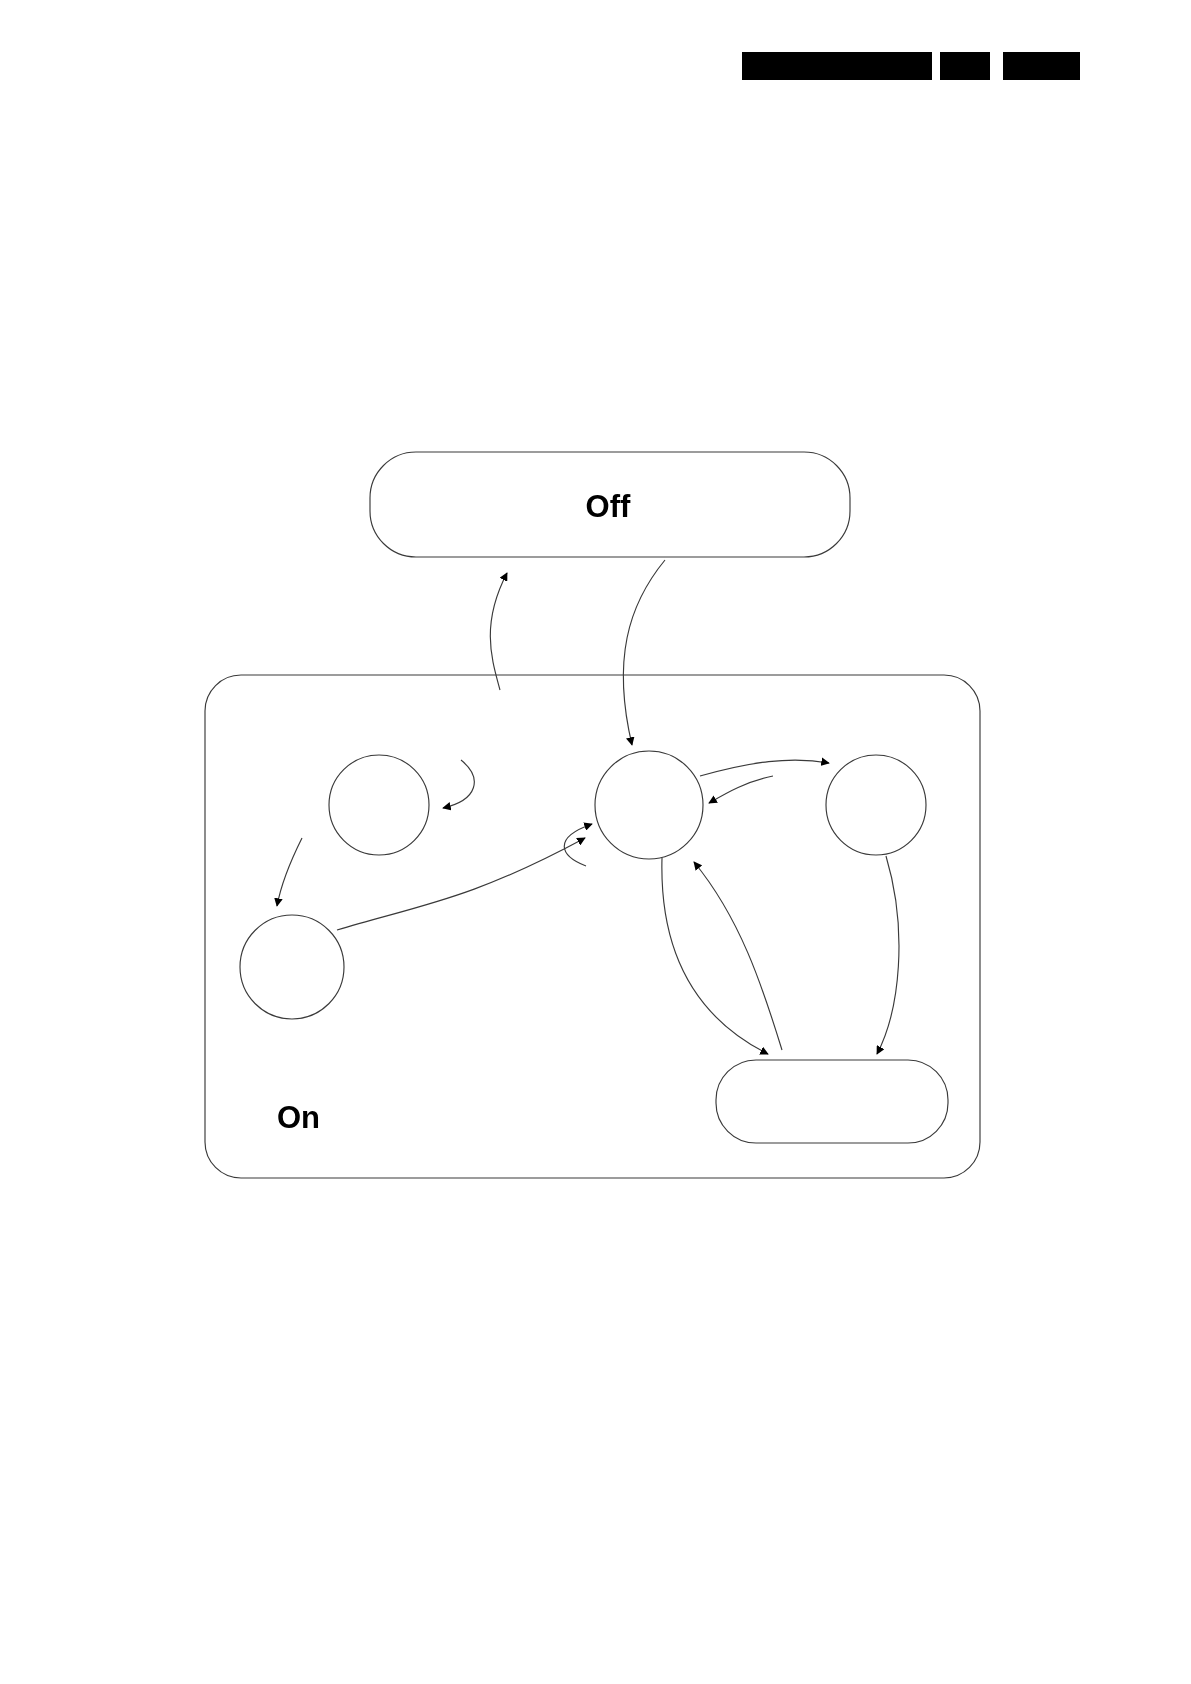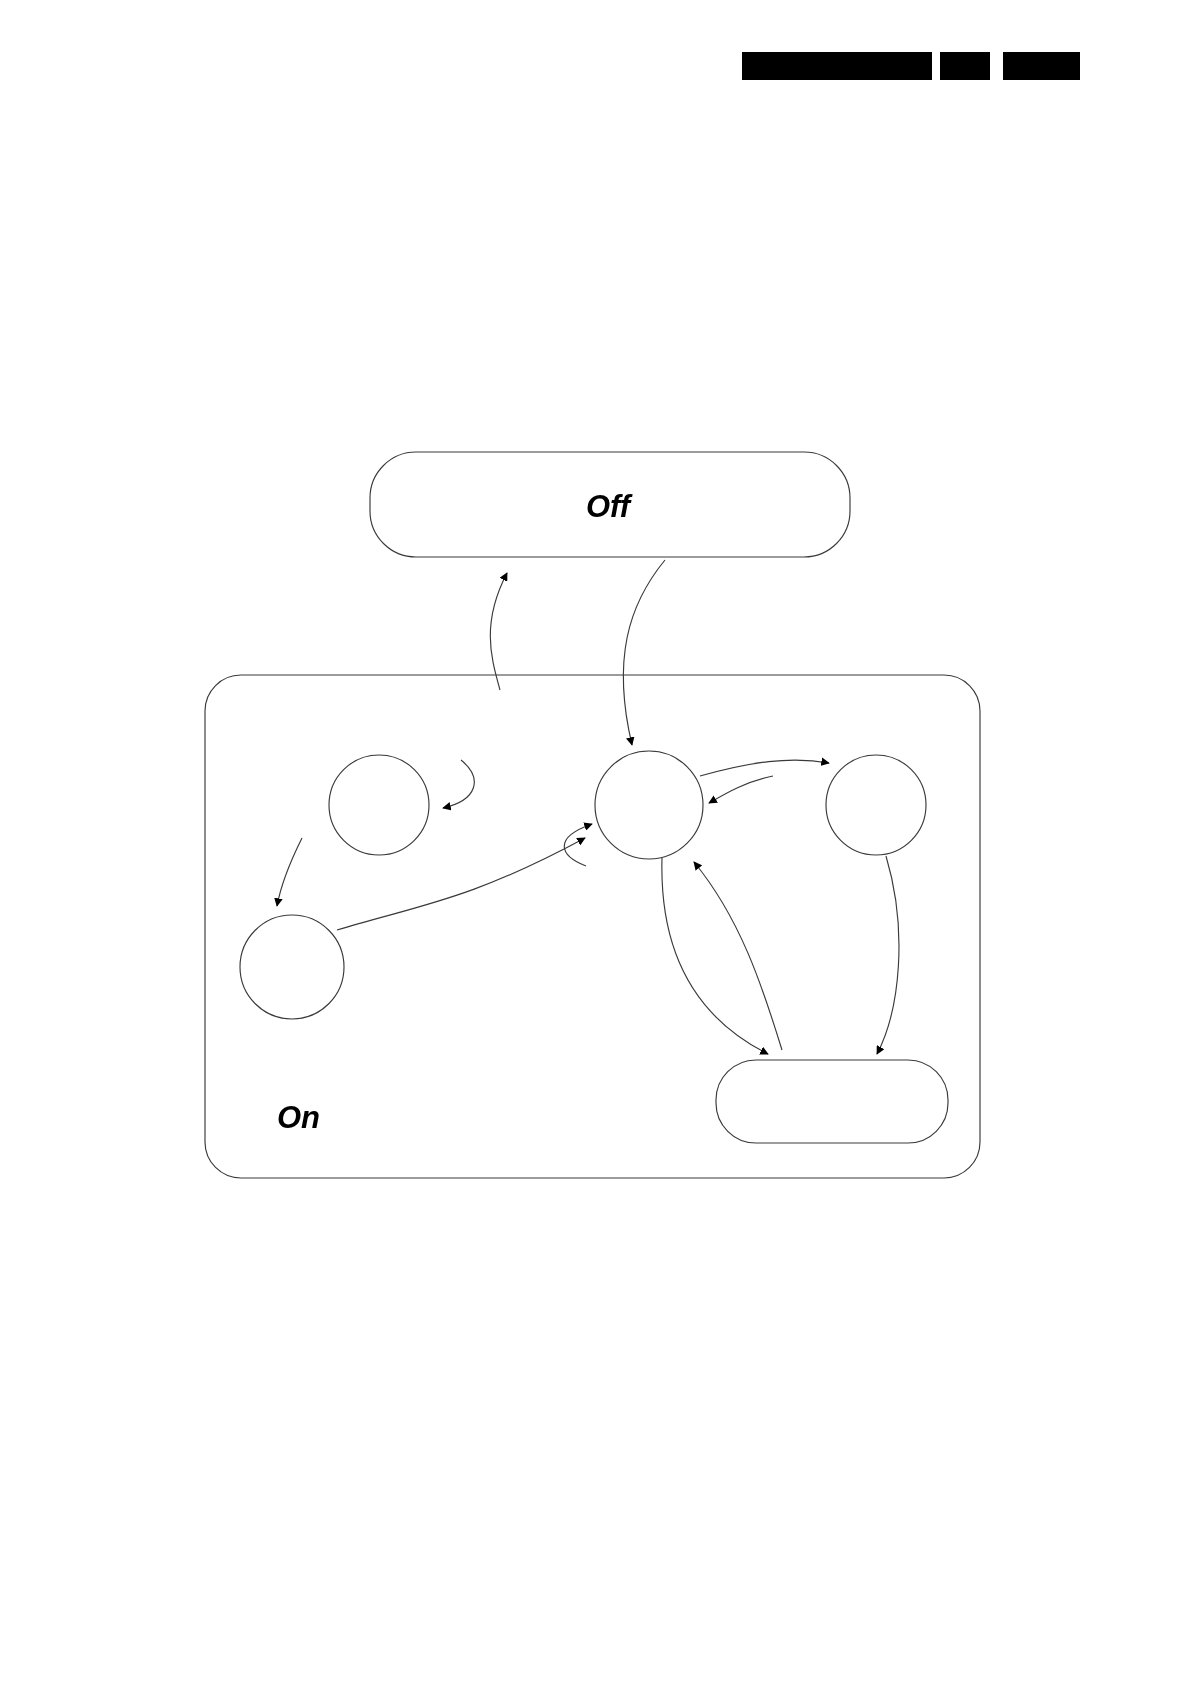--- a/index.html
+++ b/index.html
@@ -34,21 +34,20 @@
   #redaction-bar-2 { left: 940px;  width: 50px;  }
   #redaction-bar-3 { left: 1003px; width: 77px;  }
 
   
   #statechart-canvas {
     position: absolute;
     top: 0;
     left: 0;
     width: 1191px;
     height: 1684px;
-    font-style: italic;
   }
   #statechart-svg {
     display: block;
     width: 1191px;
     height: 1684px;
   }
 
   .node-shape {
     fill: #ffffff;
     stroke: #3a3a3a;

